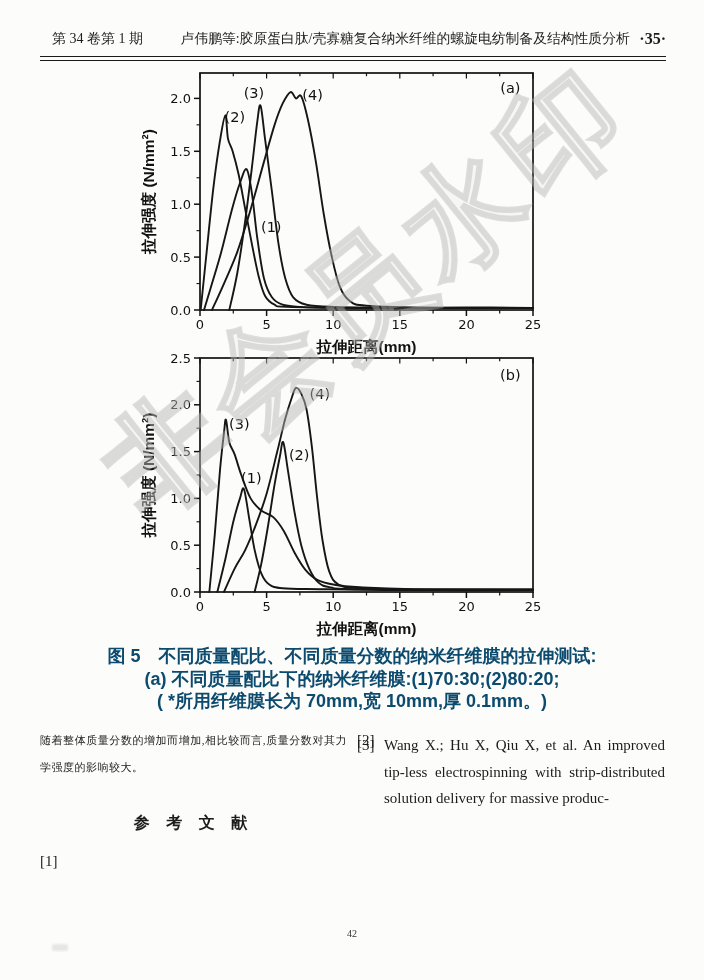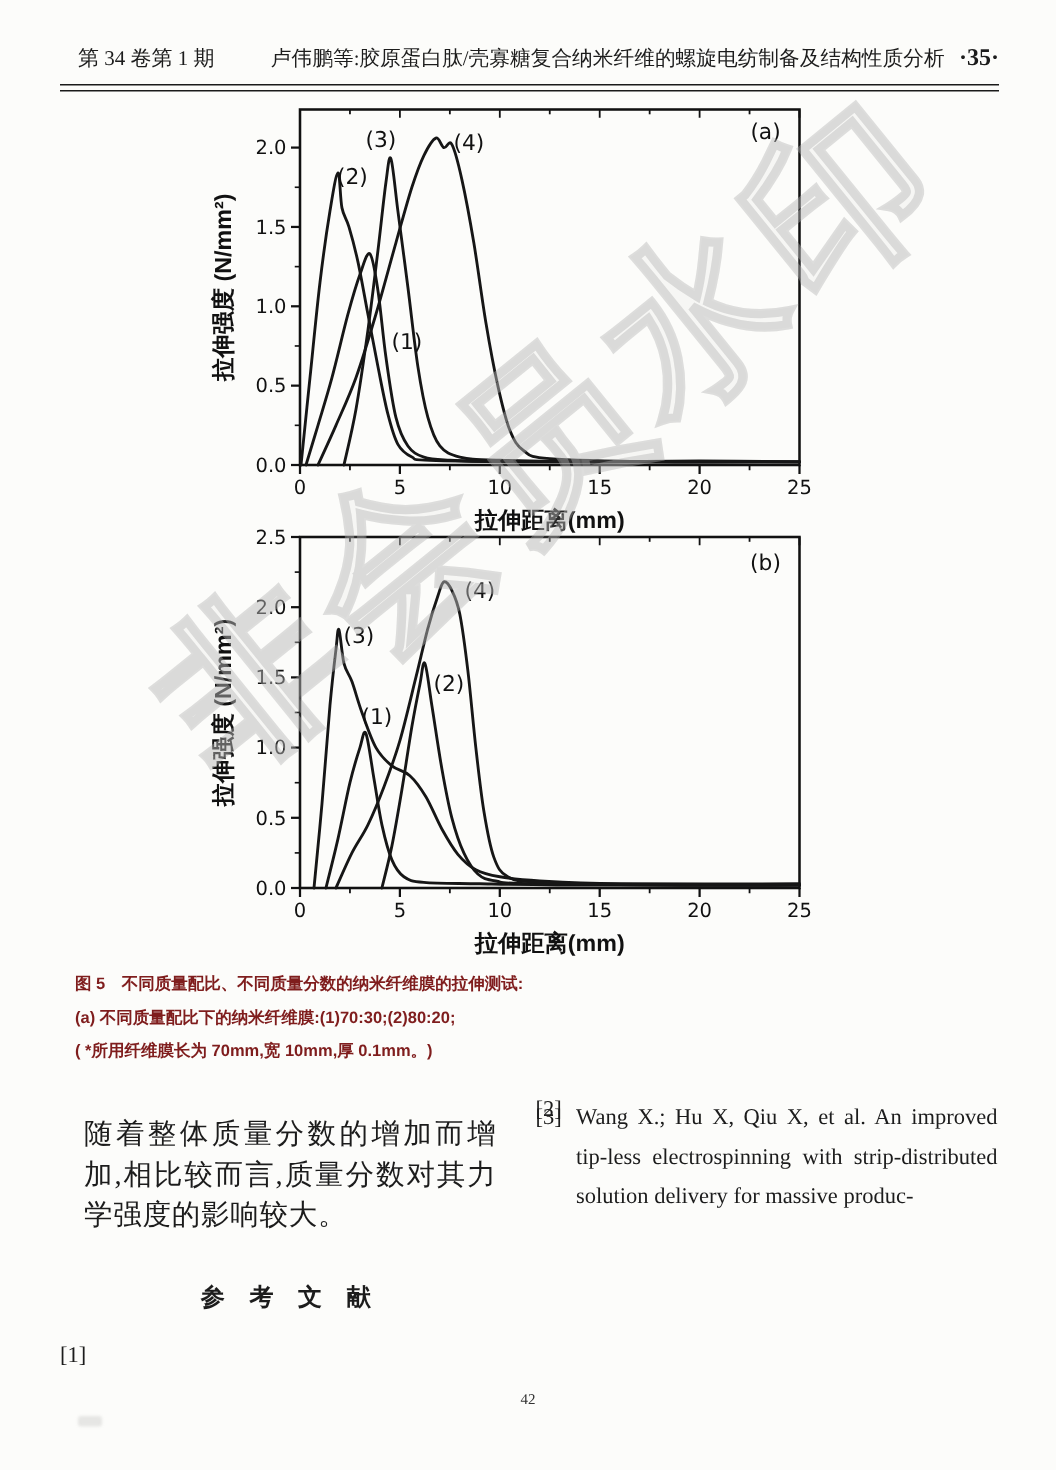--- a/index.html
+++ b/index.html
@@ -14,28 +14,28 @@
   .double-rule{position:absolute;left:40px;right:38px;top:56px;height:3px;
     border-top:1.8px solid #1a1a1a;border-bottom:1.3px solid #1a1a1a;}
 
   
   svg.chart{position:absolute;overflow:visible;}
   .tick{font-family:"DejaVu Sans","Liberation Sans",sans-serif;font-size:13px;fill:#111;}
   .axis-label{font-family:"Liberation Sans","DejaVu Sans",sans-serif;font-size:15.5px;font-weight:600;fill:#111;}
   .anno{font-family:"DejaVu Sans","Liberation Sans",sans-serif;font-size:14.5px;fill:#111;}
 
   
-  .caption{position:absolute;left:50px;right:50px;top:645px;text-align:left;
-    font-family:"Liberation Sans","DejaVu Sans",sans-serif;font-weight:600;font-size:11px;line-height:22.5px;color:#7f1d1d;}
+  .caption{position:absolute;left:50px;right:50px;top:645px;text-align:center;
+    font-family:"Liberation Sans","DejaVu Sans",sans-serif;font-weight:600;font-size:18px;line-height:22.5px;color:#0c4a6e;}
 
   
   .col{position:absolute;top:727px;font-size:15px;line-height:27px;}
   .col-left{left:40px;width:307px;}
   .col-right{left:357px;width:308px;}
-  .cjk-para{margin:16px;text-align:justify;font-size:19px;letter-spacing:0.5px;}
+  .cjk-para{margin:0;text-align:justify;font-size:11px;letter-spacing:0.5px;}
   .ref-heading{margin:28px 0 12px 0;text-align:center;font-weight:bold;font-size:16px;letter-spacing:6px;
     font-family:"Liberation Sans","DejaVu Sans",sans-serif;}
   .ref{position:relative;padding-left:27px;text-align:justify;line-height:26.5px;margin:0 0 5px 0;}
   .ref .marker{position:absolute;left:0;top:0;}
   .it{font-style:italic;}
 
   
   .page-number{position:absolute;left:0;right:0;top:928px;text-align:center;font-size:10px;color:#333;}
   .artifact{position:absolute;left:52px;top:944px;width:16px;height:7px;background:rgba(120,120,120,0.16);
     border-radius:2px;filter:blur(1px);}

